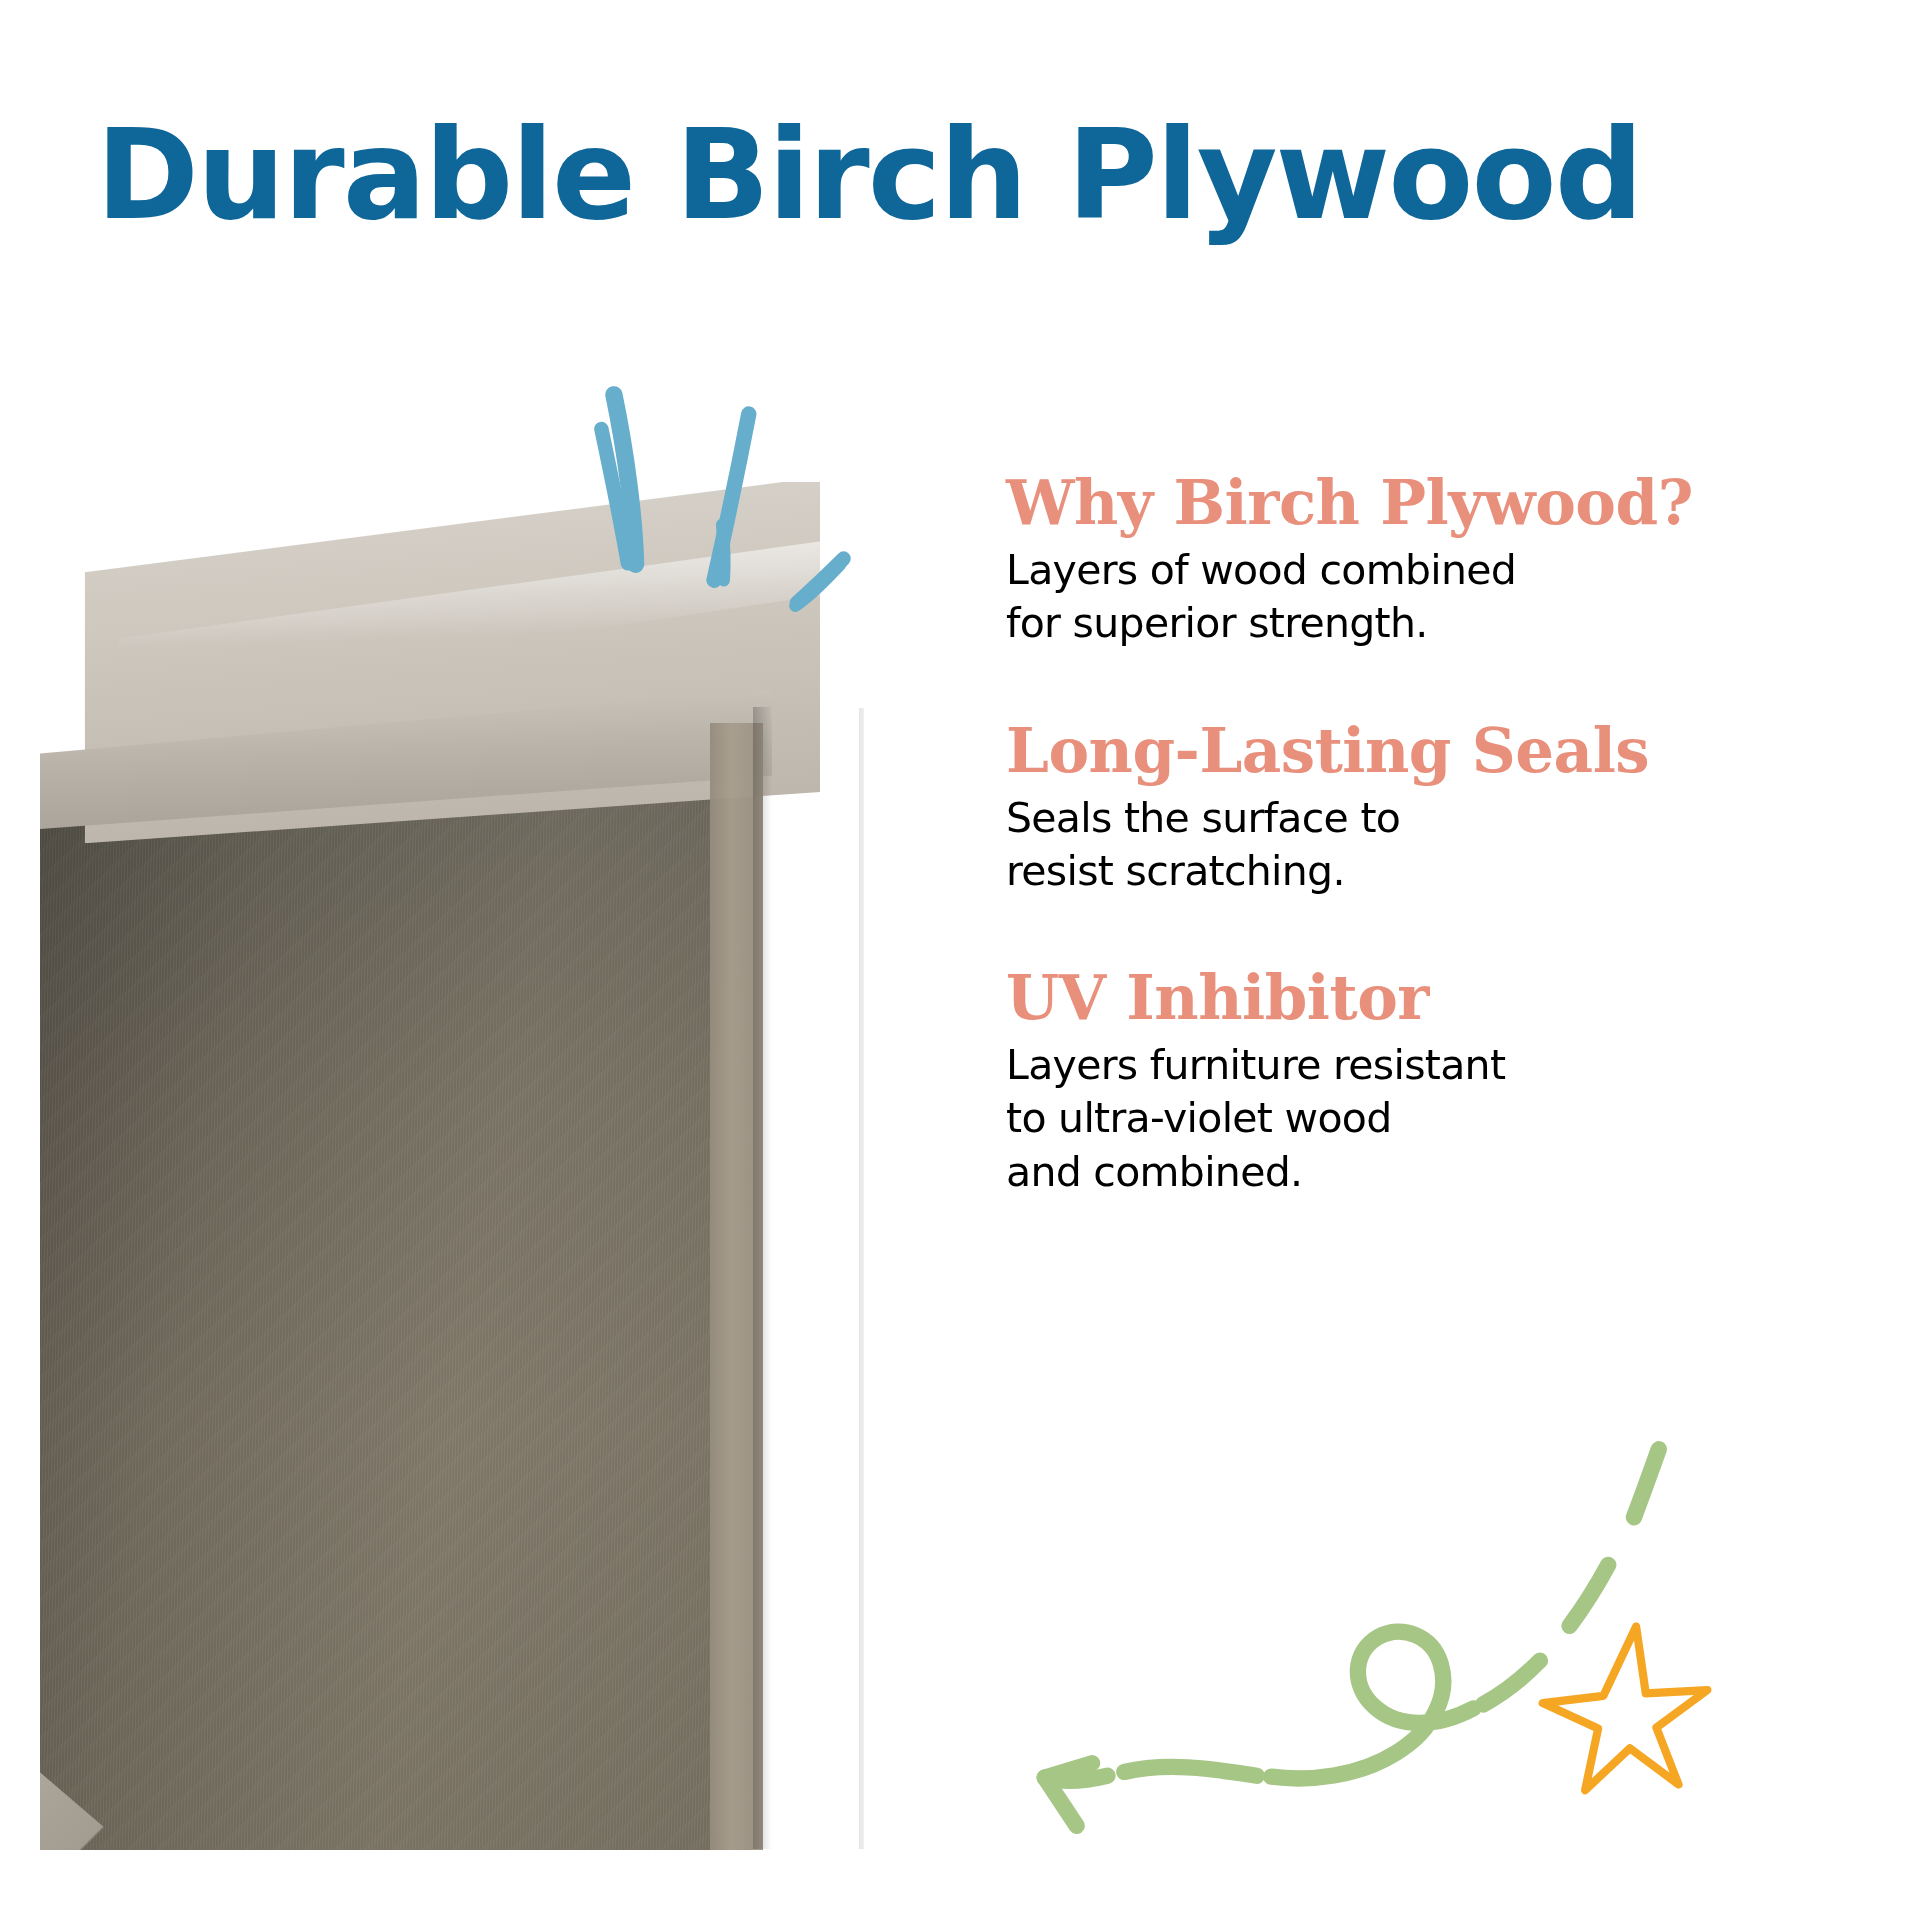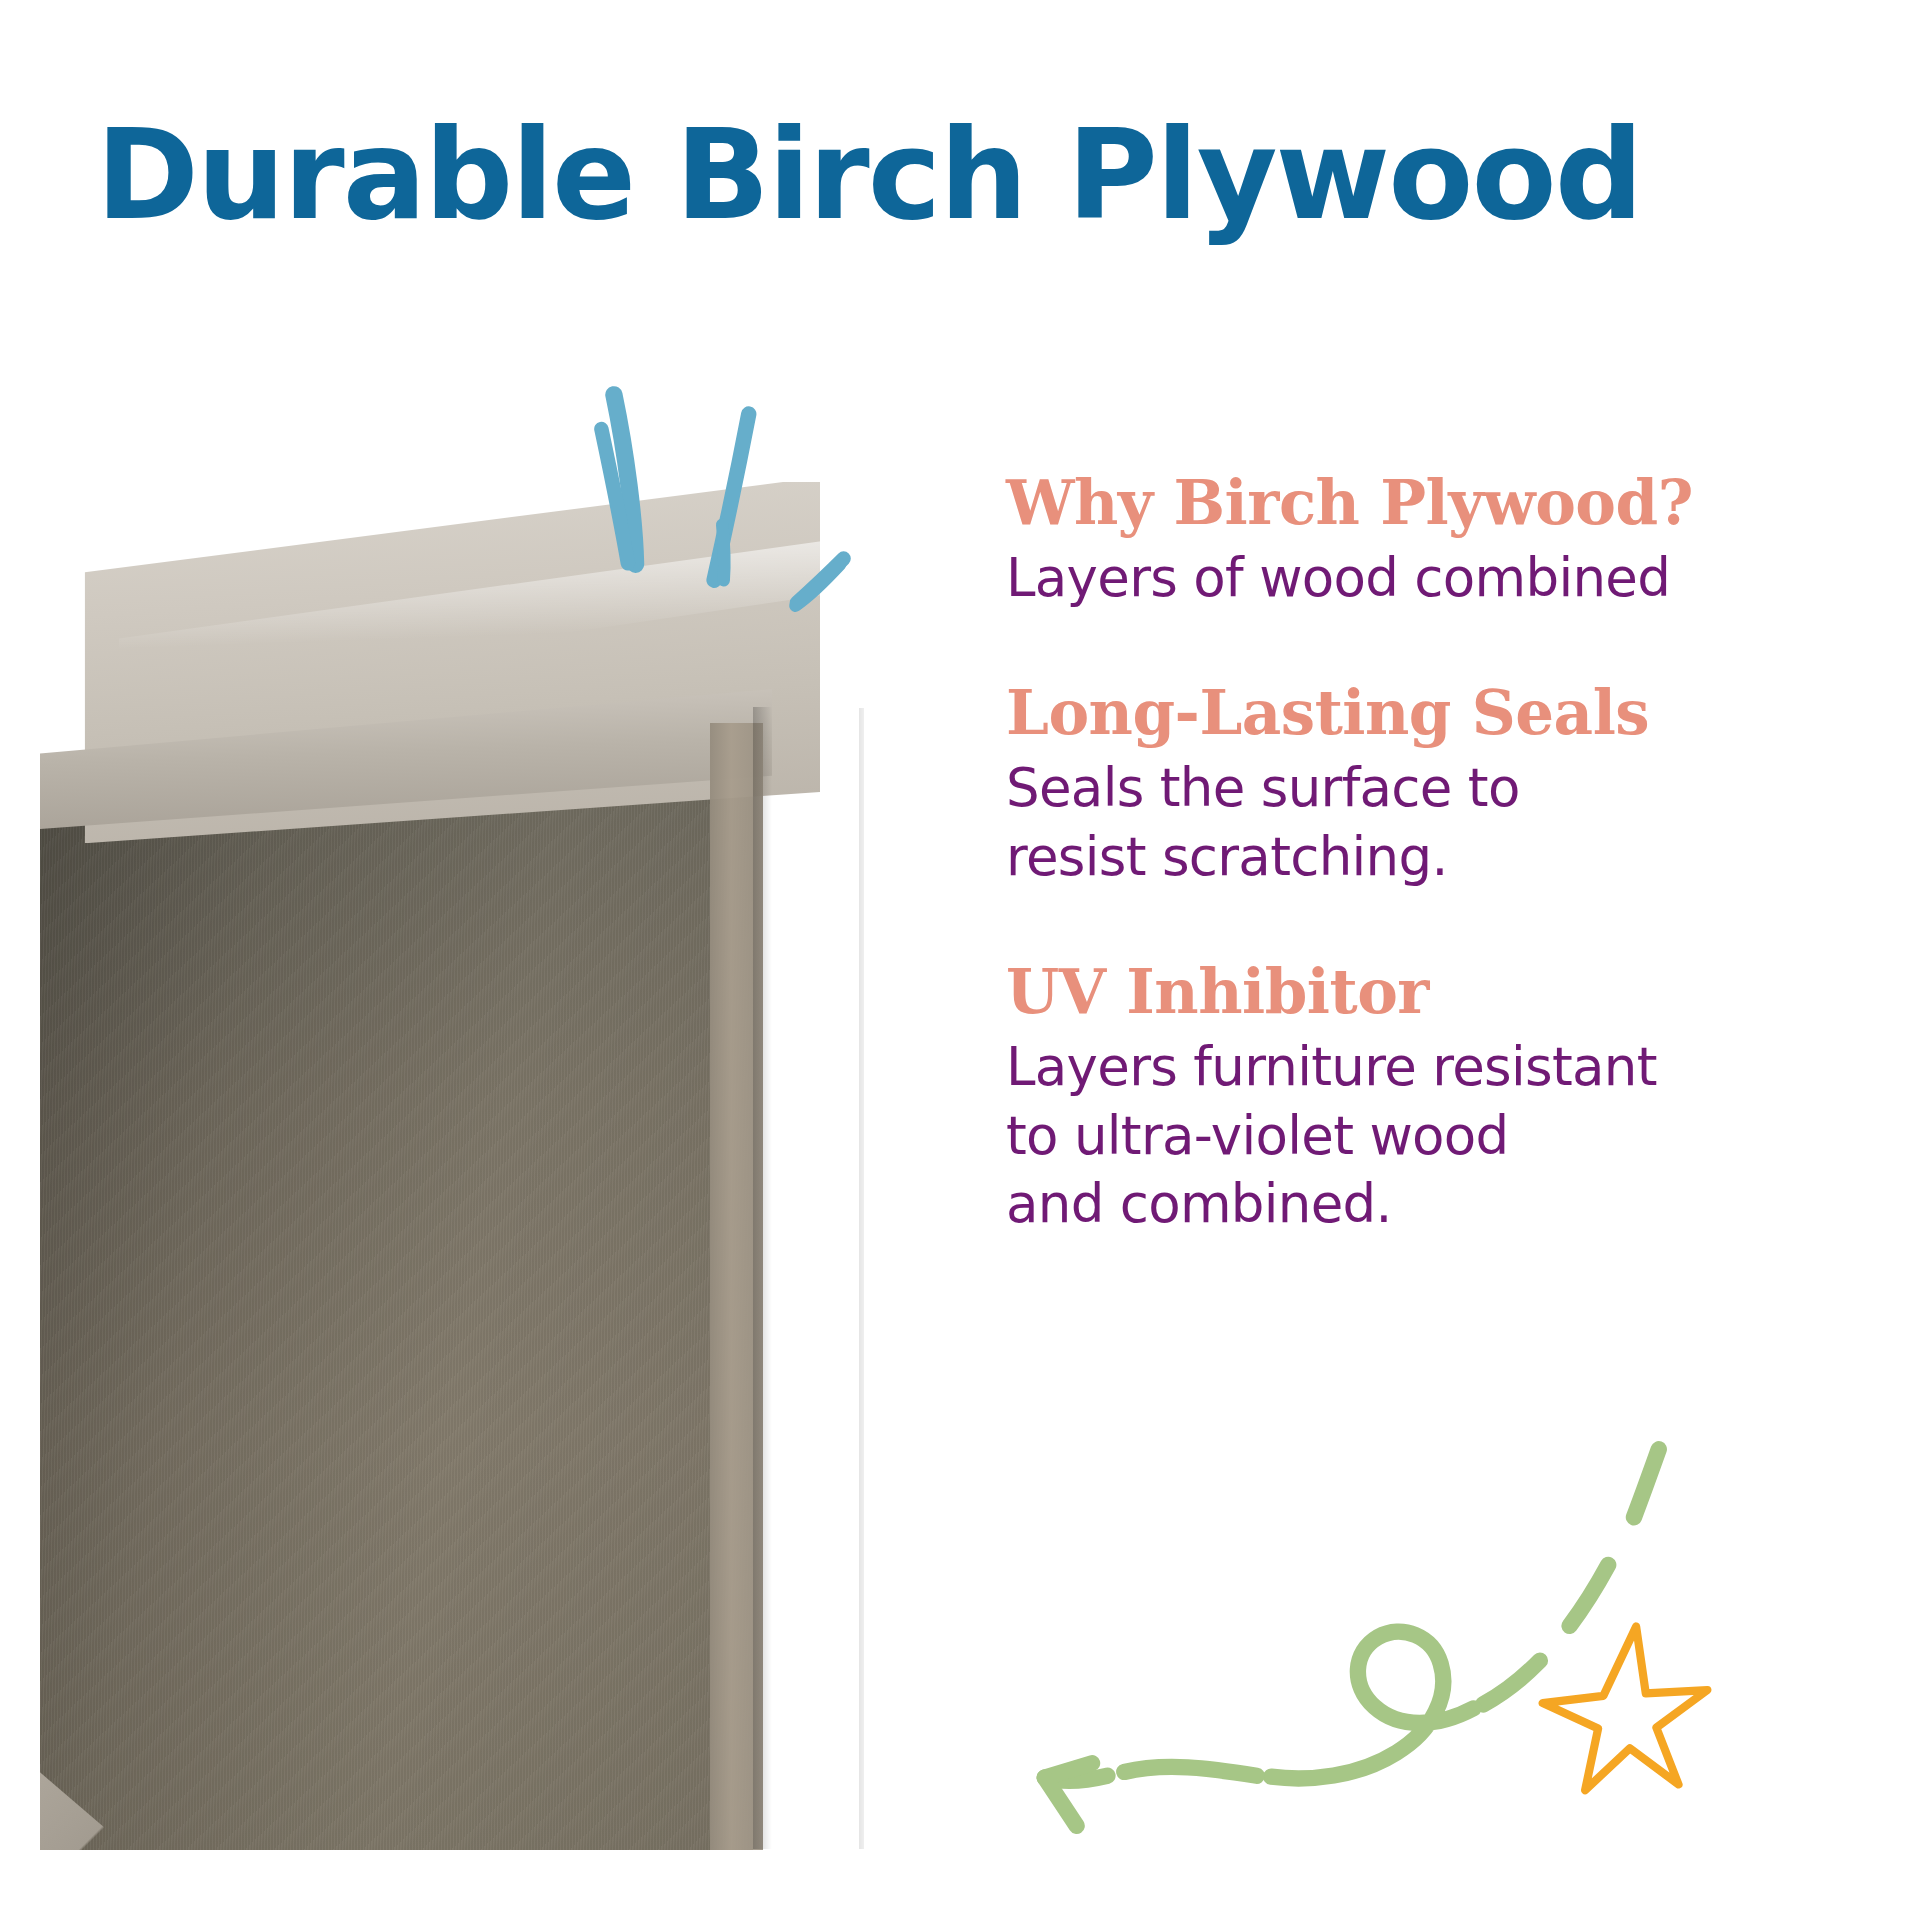--- a/index.html
+++ b/index.html
@@ -171,23 +171,23 @@
     font-size: 61px;
     line-height: 1.12;
     color: #E8907C;
     margin: 0 0 6.7px 0;
     letter-spacing: -0.5px;
     white-space: nowrap;
   }
   .f-body {
     font-family: "DejaVu Sans", sans-serif;
     font-weight: 400;
-    font-size: 53px;
+    font-size: 41px;
     line-height: 1.30;
-    color: #701a75;
+    color: #000000;
     margin: 0;
     letter-spacing: -0.7px;
   }
   .f-body span { display: block; white-space: nowrap; }
 </style>
 </head>
 <body>
 
 <div id="canvas">
 
@@ -243,20 +243,21 @@
     </g>
 
   </svg>
 
   <div class="features">
 
     <div class="feature">
       <h2 class="f-head">Why Birch Plywood?</h2>
       <p class="f-body">
         <span>Layers of wood combined</span>
+        <span>for superior strength.</span>
       </p>
     </div>
 
     <div class="feature">
       <h2 class="f-head">Long-Lasting Seals</h2>
       <p class="f-body">
         <span>Seals the surface to</span>
         <span>resist scratching.</span>
       </p>
     </div>

